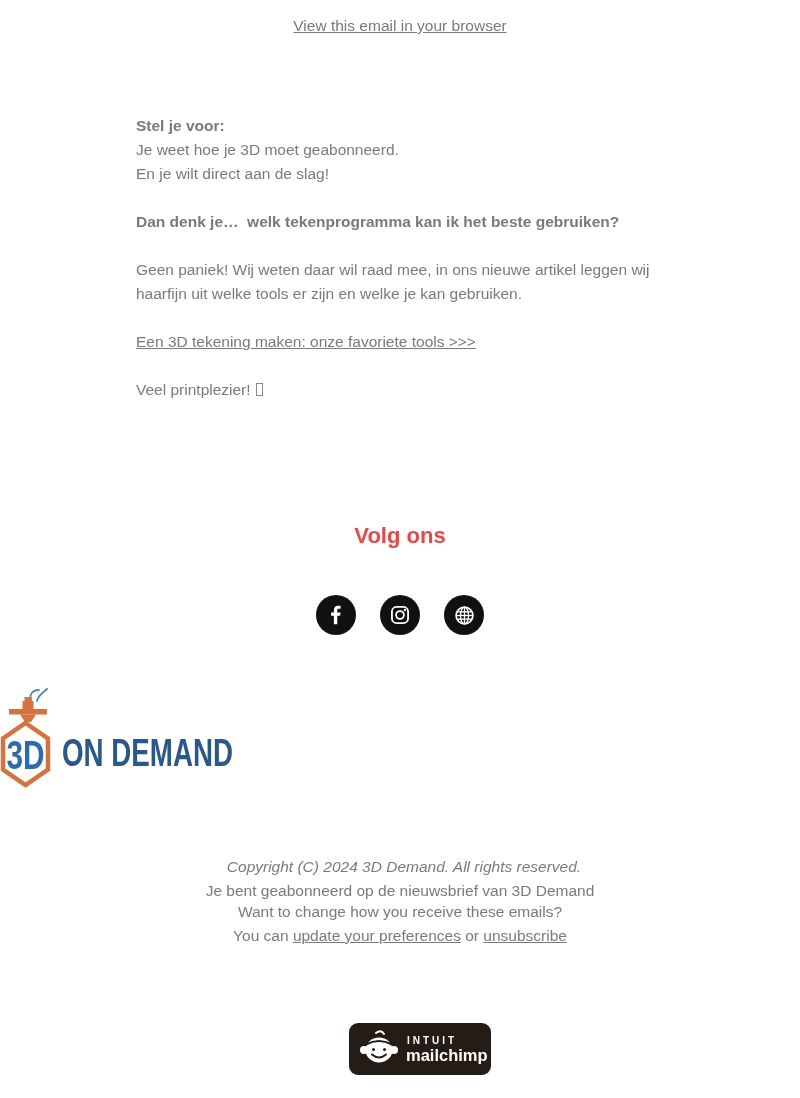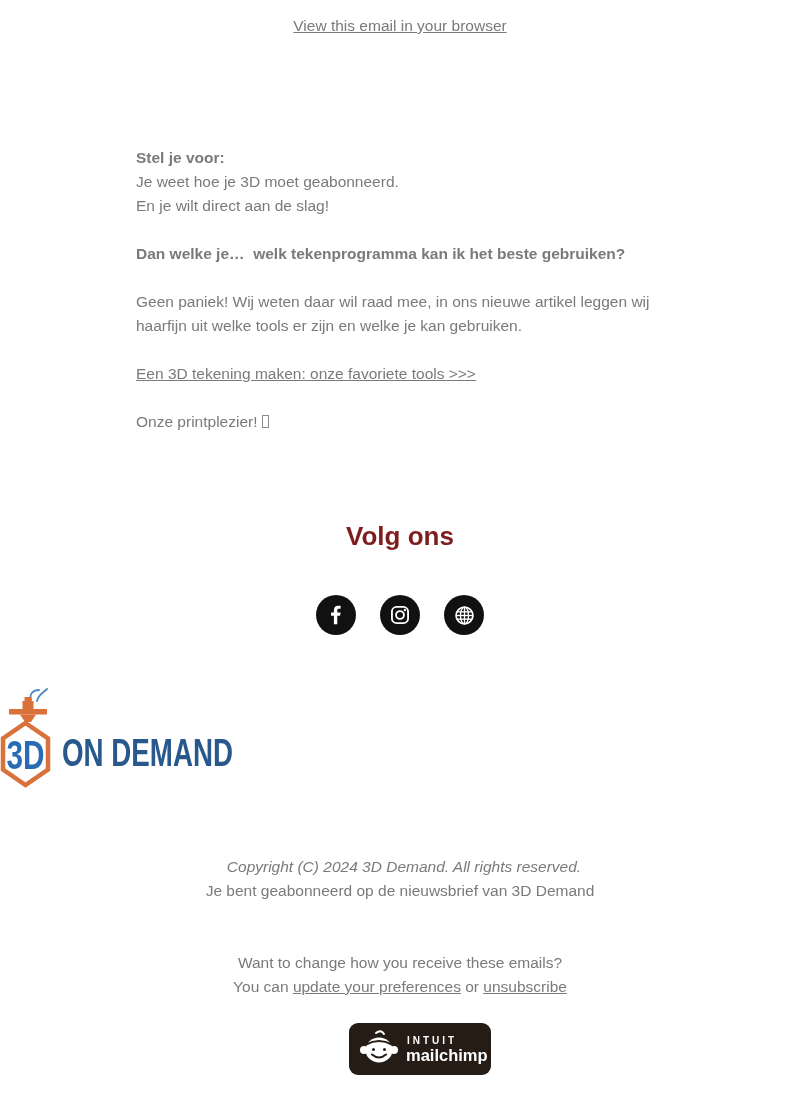--- a/index.html
+++ b/index.html
@@ -10,76 +10,76 @@
     font-family:"Liberation Sans", sans-serif;
     color:#7a7a7a;
   }
   .ln { font-size:15.5px; line-height:24px; }
   .bold { font-weight:700; }
   .prewrap { white-space:pre-wrap; }
   .center { left:0; right:0; text-align:center; }
   .abs { position:absolute; }
   .link { color:#7a7a7a; text-decoration:underline; cursor:pointer; }
   .view-link { top:14px; }
-  .body-copy { left:136px; top:114px; width:560px;margin-top:32px; }
+  .body-copy { left:136px; top:114px; width:560px; }
   .para { margin-bottom:24px; }
   .tofu {
     display:inline-block; width:7px; height:13px;
     border:1px solid #8a8a8a; margin-left:5px; vertical-align:-1px;
   }
   .volg-ons {
-    top:521px; font-size:26px; line-height:30px;
-    font-weight:600; color:#7f1d1d;
+    top:521px; font-size:22px; line-height:30px;
+    font-weight:600; color:#ef4444;
   }
   .social-row {
     top:595px; display:flex; justify-content:center; gap:24px;
   }
   .social-circle {
     width:40px; height:40px; border-radius:50%; background:#111111;
     display:flex; align-items:center; justify-content:center; cursor:pointer;
   }
   .social-circle svg { display:block; }
   .logo-wrap { top:688px; display:flex; cursor:pointer; }
   .copyright-block { top:855px; }
   .italic { font-style:italic;padding-left:8px; }
-  .prefs-block { top:951px; }
+  .prefs-block { top:900px; }
   .badge-wrap { top:1023px; display:flex; justify-content:center;padding-left:40px; }
   .badge { cursor:pointer; }
 </style>
 </head>
 <body>
 
 <div class="page">
 
   <div class="abs center view-link" style="height:24px;text-align:center;">
     <span class="ln link">View this email in your browser</span>
   </div>
 
   <div class="abs body-copy">
     <div class="para">
       <div class="ln bold">Stel je voor:</div>
       <div class="ln">Je weet hoe je 3D moet geabonneerd.</div>
       <div class="ln">En je wilt direct aan de slag!</div>
     </div>
 
     <div class="para">
-      <div class="ln bold prewrap">Dan welke je…  welk tekenprogramma kan ik het beste gebruiken?</div>
+      <div class="ln bold prewrap">Dan denk je…  welk tekenprogramma kan ik het beste gebruiken?</div>
     </div>
 
     <div class="para">
       <div class="ln">Geen paniek! Wij weten daar wil raad mee, in ons nieuwe artikel leggen wij</div>
       <div class="ln">haarfijn uit welke tools er zijn en welke je kan gebruiken.</div>
     </div>
 
 
     <div class="para ln">
       <span class="link">Een 3D tekening maken: onze favoriete tools &gt;&gt;&gt;</span>
     </div>
 
-    <div class="ln"><span>Onze printplezier!</span><span class="tofu"></span></div>
+    <div class="ln"><span>Veel printplezier!</span><span class="tofu"></span></div>
   </div>
 
   <div class="abs center volg-ons">Volg ons</div>
 
   <div class="abs center social-row">
     <div class="social-circle">
       <svg width="22" height="22" viewBox="0 0 24 24">
         <path fill="#ffffff" d="M15.1 5.3H17V2.1C16.7 2.1 15.6 2 14.3 2c-2.7 0-4.6 1.7-4.6 4.7v2.6H6.6v3.6h3.1V22h3.7v-9.1h3.1l.5-3.6h-3.6V7.1c0-1.1.3-1.8 1.7-1.8z"></path>
       </svg>
     </div>

